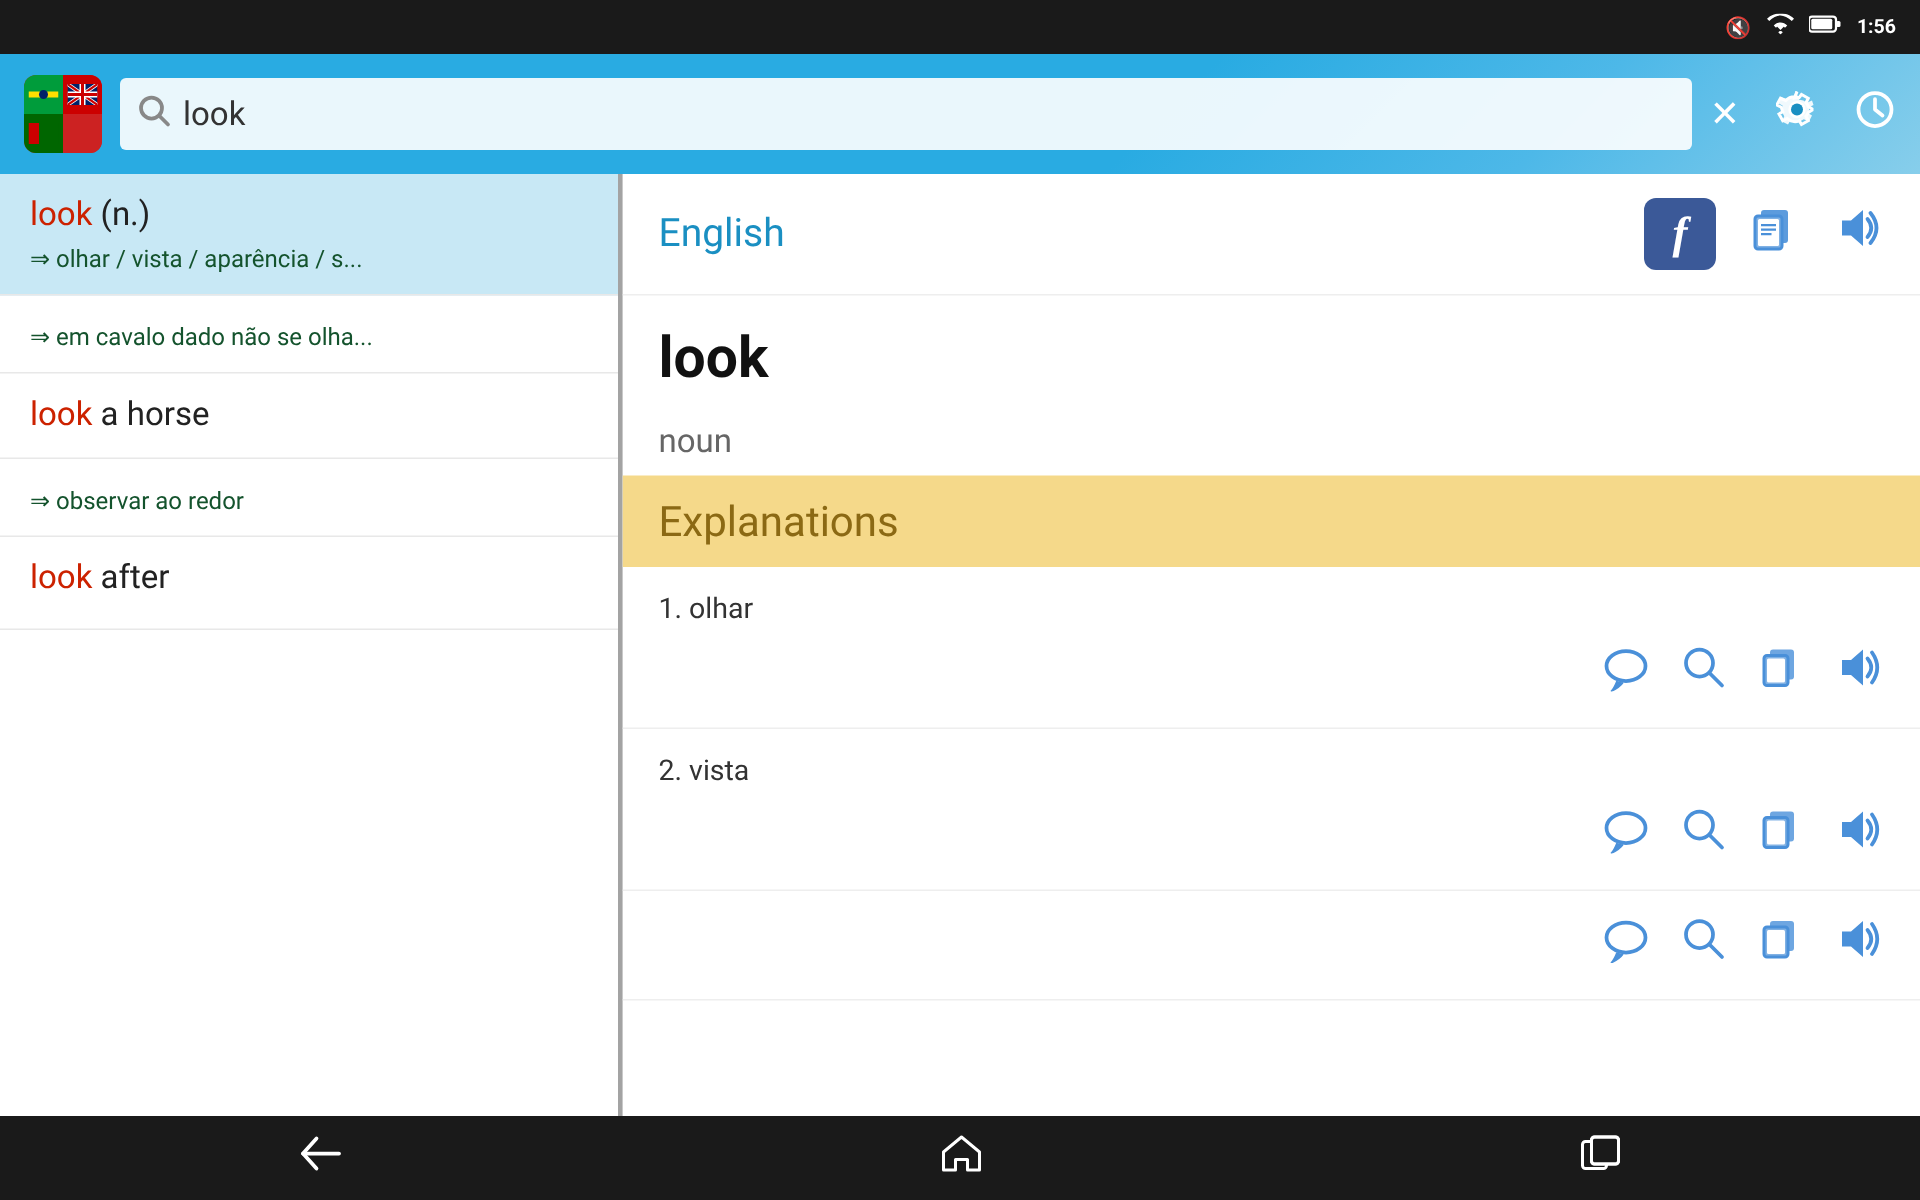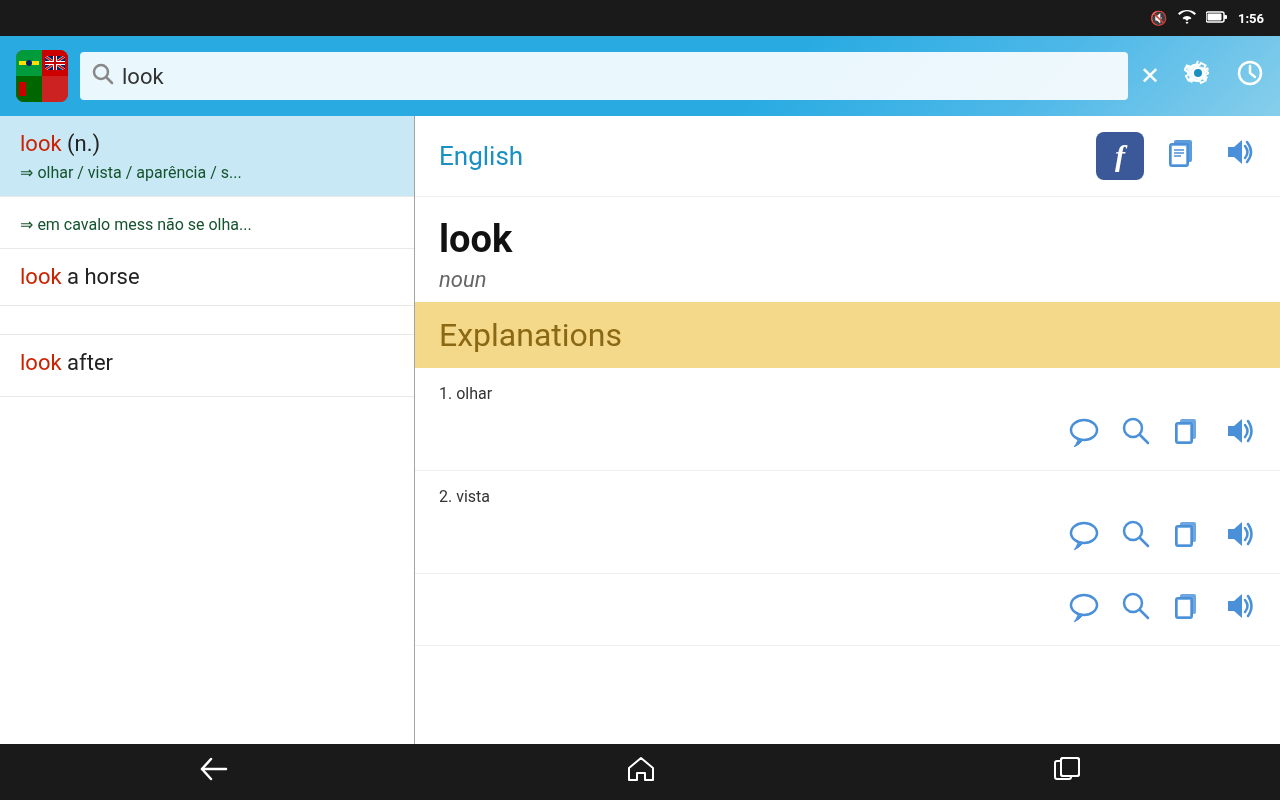--- a/index.html
+++ b/index.html
@@ -68,21 +68,21 @@
     
     .main-content {
       display: flex;
       height: calc(800px - 36px - 80px - 56px);
     }
 
     
     .left-panel {
       width: 415px;
       background: #fff;
-      border-right: 1px solid #a3a3a3;
+      border-right: 3px solid #a3a3a3;
       overflow-y: auto;
       flex-shrink: 0;
     }
     .list-item {
       padding: 14px 20px;
       border-bottom: 1px solid #e8e8e8;
       cursor: pointer;
     }
     .list-item.active {
       background: #c8e8f5;
@@ -117,34 +117,34 @@
       width: 48px; height: 48px;
       background: #3b5998;
       border-radius: 8px;
       display: flex; align-items: center; justify-content: center;
       color: #fff; font-size: 28px; font-weight: bold;
       cursor: pointer;
     }
 
     .word-section { padding: 20px 24px 10px; }
     .word-title { font-size: 38px; font-weight: bold; color: #111; }
-    .word-pos { font-size: 22px; color: #666; font-style: italic; margin-top: 6px; }
+    .word-pos { font-size: 22px; color: #666; margin-top: 21px; }
 
     .section-header {
       background: #f5d98a;
       padding: 14px 24px;
-      font-size: 32px;
+      font-size: 28px;
       color: #8b6914;
     }
 
     .definition-item {
       padding: 16px 24px;
       border-bottom: 1px solid #eee;
     }
-    .definition-text { font-size: 16px; color: #333; margin-bottom: 12px; }
+    .definition-text { font-size: 19px; color: #333; margin-bottom: 12px; }
     .definition-actions { display: flex; justify-content: flex-end; gap: 20px; align-items: center; }
     .def-action-icon { font-size: 30px; color: #4a90d9; cursor: pointer; }
 
     
     .bottom-nav {
       height: 56px;
       background: #1a1a1a;
       display: flex;
       align-items: center;
       justify-content: space-around;
@@ -243,31 +243,32 @@
     <div class="list-item active">
       <div class="list-item-title">
         <span class="keyword">look</span>
         <span class="rest"> (n.)</span>
       </div>
       <div class="list-item-sub">⇒ olhar / vista / aparência / s...</div>
     </div>
 
 
     <div class="list-item">
-      <div class="list-item-sub">⇒ em cavalo mess não se olha...</div>
+      <div class="list-item-sub">⇒ em cavalo dado não se olha...</div>
     </div>
 
     <div class="list-item">
       <div class="list-item-title">
         <span class="keyword">look</span>
         <span class="rest"> a horse</span>
       </div>
     </div>
 
     <div class="list-item">
+      <div class="list-item-sub">⇒ observar ao redor</div>
     </div>
 
     <div class="list-item">
       <div class="list-item-title">
         <span class="keyword">look</span>
         <span class="rest"> after</span>
       </div>
       <div class="list-item-sub"></div>
     </div>
 

